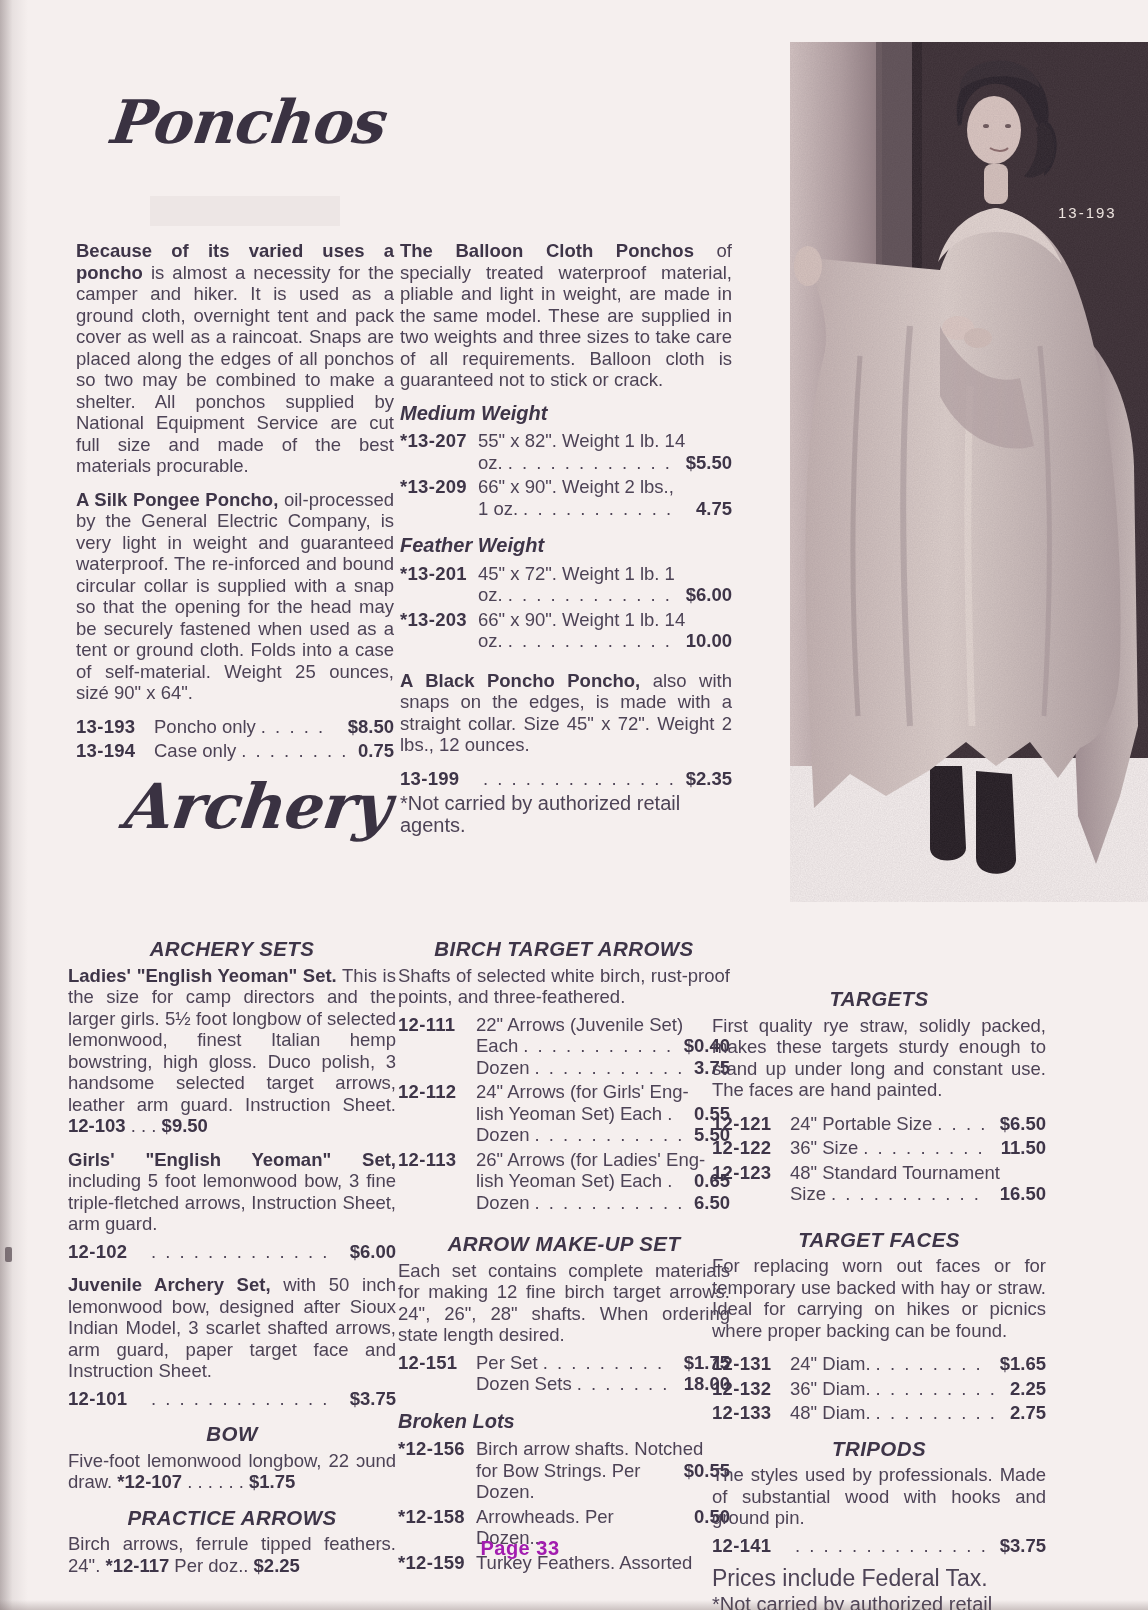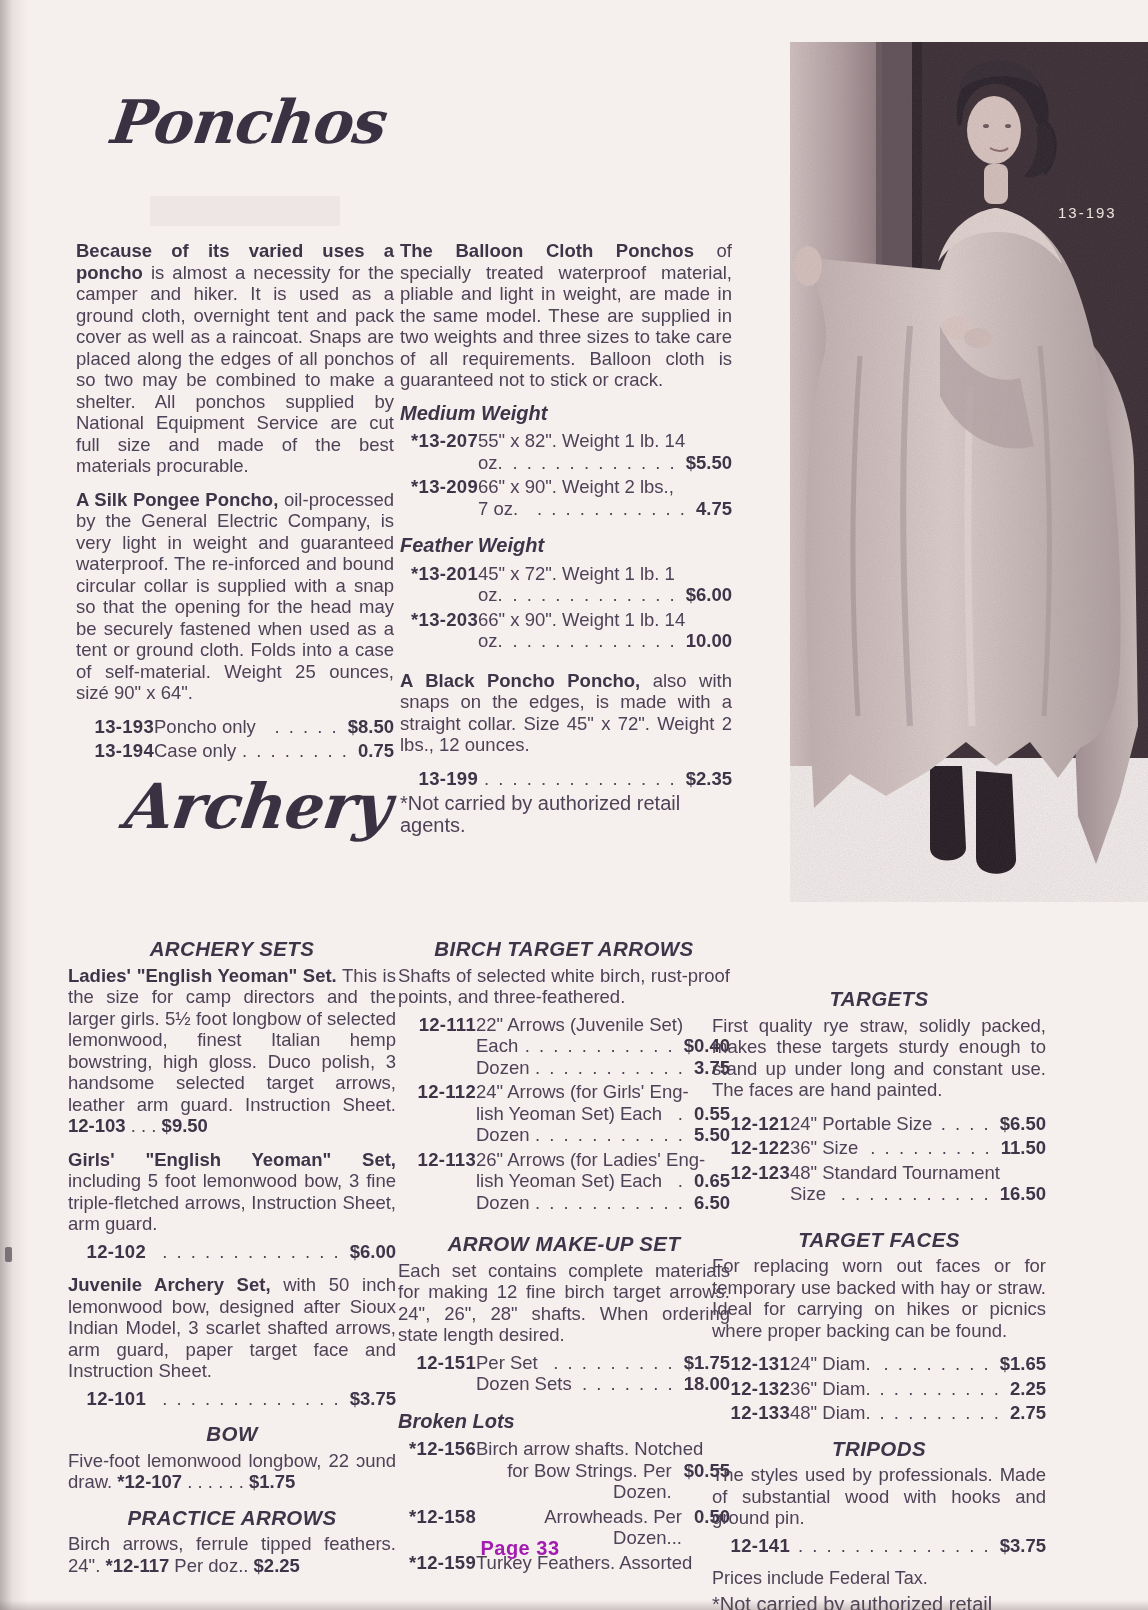--- a/index.html
+++ b/index.html
@@ -32,33 +32,33 @@
   #arch-c3 { left:712px; top:988px; width:334px; }
 
   .para { text-align:justify; margin-bottom:12px; }
   .para b, .row .code, .dline .price, .subhead, .colhead { color:#3e3548; }
   b { font-weight:700; }
 
   .colhead { text-align:center; font-weight:700; font-size:20.5px; letter-spacing:.4px; margin:14px 0 5px;font-style:italic; }
   .colhead:first-child { margin-top:0; }
   .subhead { font-weight:700; font-size:20px; margin:8px 0 3px;font-style:italic; }
 
-  .rows { margin:6px 0 12px;text-align:right; }
+  .rows { margin:6px 0 12px; }
   .row { display:flex; margin-bottom:3px; }
   .row .code { width:78px; flex:none; font-weight:700; letter-spacing:.3px; }
   .row .desc { flex:1; min-width:0; }
   .dline { display:flex; align-items:baseline; }
   .dline .txt { white-space:pre-wrap; }
   .dline .leader { flex:1; min-width:14px; overflow:hidden; height:21px; margin:0 5px; }
   .dline .leader::after { content:". . . . . . . . . . . . . . . . . . . . . . . . . . . . . . . . . . . ."; letter-spacing:2px; }
   .dline .spacer { flex:1; min-width:8px; }
   .dline .price { font-weight:700; margin-left:4px; white-space:pre; }
 
   .footnote { margin-top:4px; font-size:20px; }
-  .taxnote { margin-top:12px; font-size:18px; }
+  .taxnote { margin-top:12px; font-size:23px; }
 
   .photo { position:absolute; left:790px; top:26px; width:358px; height:906px; }
   .photo svg { display:block; width:100%; height:100%; }
   .photo-label { position:absolute; left:268px; top:176px; color:#ece3de; font-size:15px;
     letter-spacing:2px; font-weight:400; }
 
   .footer { position:absolute; left:415px; top:1538px; width:210px; text-align:center;
     font-weight:700; font-size:20px; color:#a21caf; letter-spacing:.5px; }
 </style>
 </head>
@@ -114,21 +114,21 @@
             </div>
           </div>
         </div>
         <div class="row">
           <span class="code">*13-209</span>
           <div class="desc">
             <div class="dline">
               <span class="txt">66" x 90". Weight 2 lbs.,</span>
             </div>
             <div class="dline">
-              <span class="txt">7 oz.</span>
+              <span class="txt">1 oz.</span>
               <span class="leader"></span>
               <span class="price">4.75</span>
             </div>
           </div>
         </div>
       </div>
     <h3 class="subhead" style="margin-top:16px">Feather Weight</h3>
     <div class="rows">
         <div class="row">
           <span class="code">*13-201</span>

